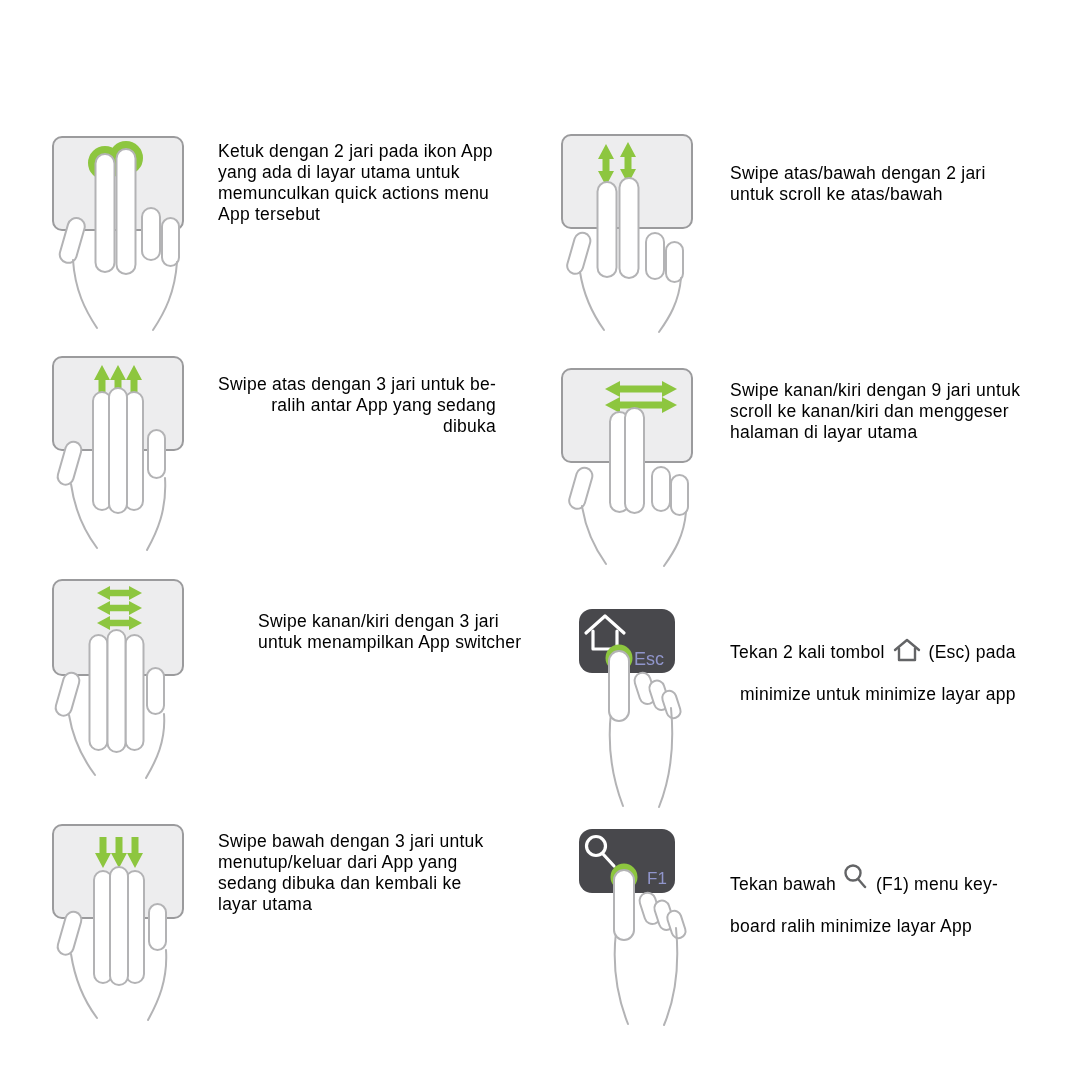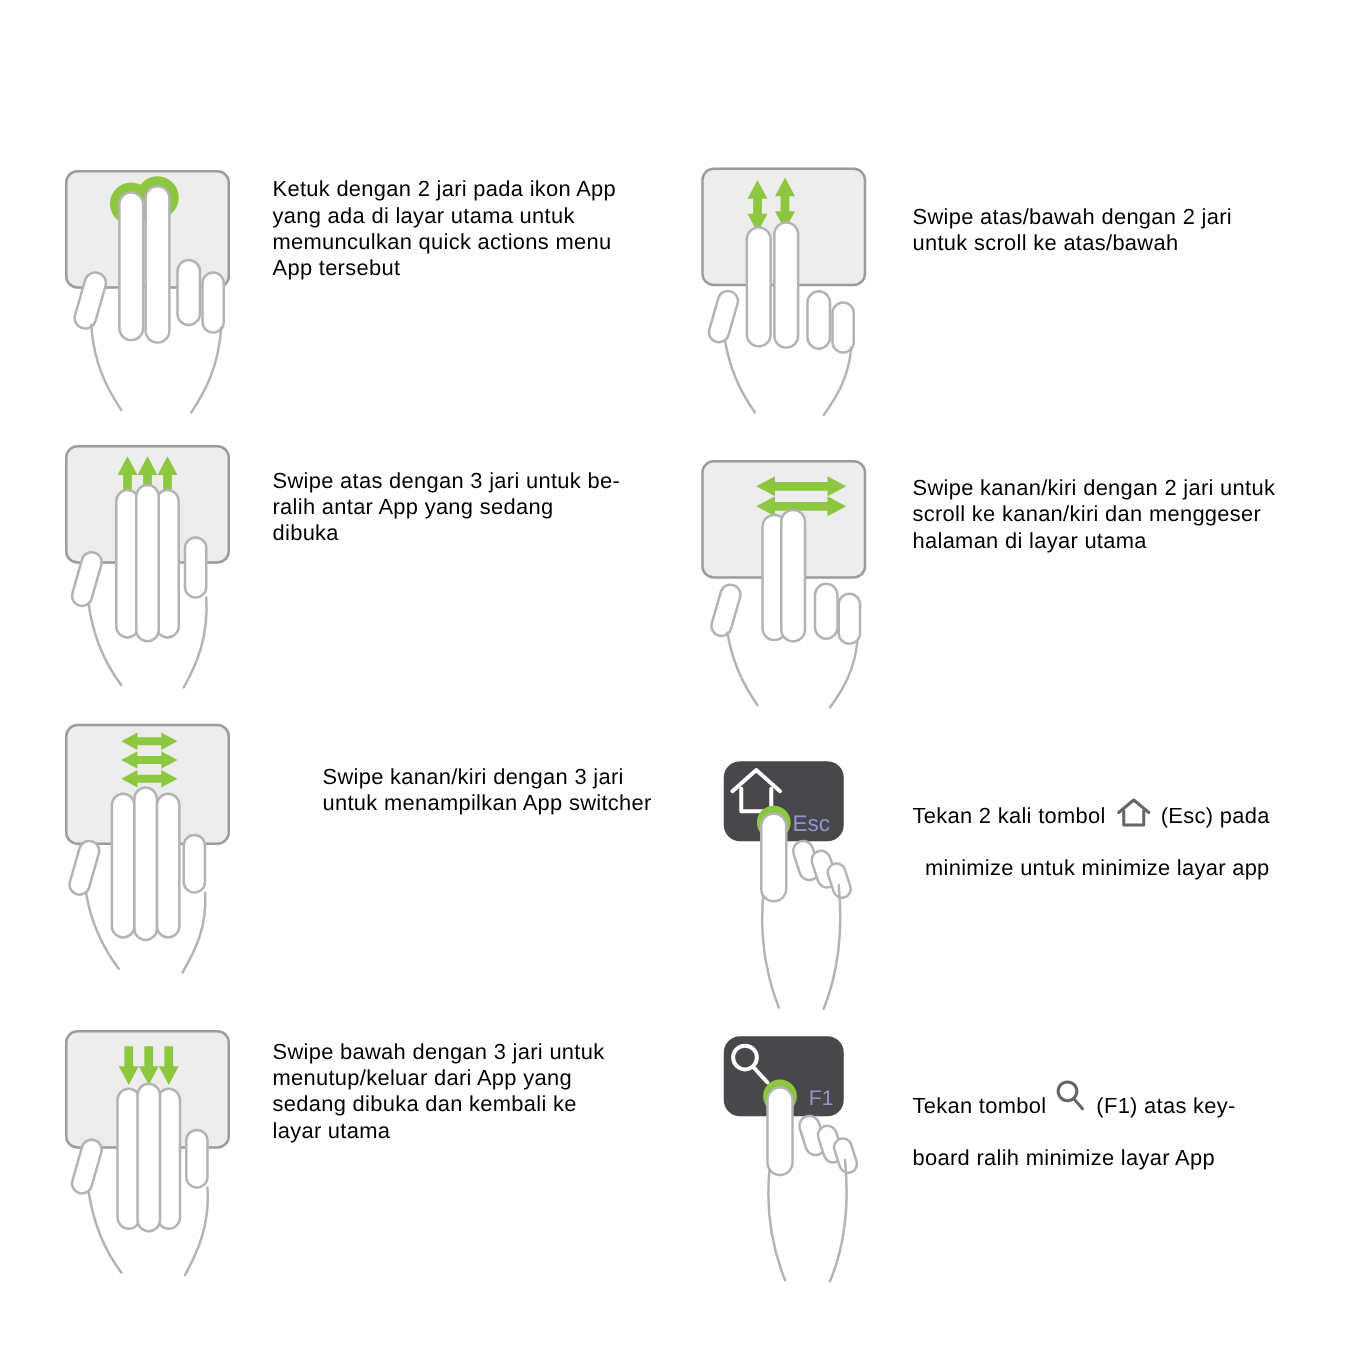--- a/index.html
+++ b/index.html
@@ -96,21 +96,21 @@
       <rect class="finger" x="22" y="92" width="16" height="44" rx="8" transform="rotate(16 30 94)"></rect>
       <rect class="finger" x="103" y="80" width="17" height="48" rx="8.5"></rect>
       <path class="wrist" d="M26,134 C30,162 40,182 52,198"></path>
       <path class="wrist" d="M120,128 C122,160 112,182 102,200"></path>
       <rect class="finger" x="48" y="42" width="18" height="118" rx="9"></rect>
       <rect class="finger" x="80" y="42" width="18" height="118" rx="9"></rect>
       <rect class="finger" x="64" y="38" width="18" height="125" rx="9"></rect>
     </g>
   </svg>
 </div>
-<div class="caption" style="left:218px;top:374px;">Swipe atas dengan 3 jari untuk be-
+<div class="caption" style="left:218px;top:374px;text-align:right;">Swipe atas dengan 3 jari untuk be-
 ralih antar App yang sedang
 dibuka</div>
 
 <div class="figure" style="left:554px;top:362px;">
   <svg width="165" height="205" viewBox="0 0 165 205">
     <rect class="pad" x="8" y="7" width="130" height="93" rx="9"></rect>
     <g>
       <line class="gline" x1="64" y1="27" x2="110" y2="27"></line>
       <polygon class="garr" points="51,27 66,19 66,35"></polygon>
       <polygon class="garr" points="123,27 108,19 108,35"></polygon>
@@ -122,21 +122,21 @@
       <rect class="finger" x="24" y="106" width="16" height="42" rx="8" transform="rotate(16 32 108)"></rect>
       <rect class="finger" x="98" y="105" width="18" height="44" rx="9"></rect>
       <rect class="finger" x="117" y="113" width="17" height="40" rx="8.5"></rect>
       <path class="wrist" d="M28,144 C32,170 42,188 52,202"></path>
       <path class="wrist" d="M132,150 C130,174 120,190 110,204"></path>
       <rect class="finger" x="56" y="50" width="19" height="100" rx="9.5"></rect>
       <rect class="finger" x="71" y="46" width="19" height="105" rx="9.5"></rect>
     </g>
   </svg>
 </div>
-<div class="caption" style="left:730px;top:380px;">Swipe kanan/kiri dengan 2 jari untuk
+<div class="caption" style="left:730px;top:380px;">Swipe kanan/kiri dengan 9 jari untuk
 scroll ke kanan/kiri dan menggeser
 halaman di layar utama</div>
 
 <div class="figure" style="left:45px;top:573px;">
   <svg width="165" height="210" viewBox="0 0 165 210">
     <rect class="pad" x="8" y="7" width="130" height="95" rx="9"></rect>
     <g>
       <line class="glinesm" x1="63" y1="20" x2="86" y2="20"></line>
       <polygon class="garr" points="52,20 65,13 65,27"></polygon>
       <polygon class="garr" points="97,20 84,13 84,27"></polygon>
@@ -230,20 +230,20 @@
       <rect class="finger" x="83" y="76" width="16" height="32" rx="8" transform="rotate(-18 91 79)"></rect>
       <rect class="finger" x="98" y="84" width="15" height="30" rx="7.5" transform="rotate(-18 105 87)"></rect>
       <rect class="finger" x="111" y="94" width="14" height="28" rx="7" transform="rotate(-18 118 97)"></rect>
       <path class="wrist" d="M61,115 C57,150 63,182 73,207"></path>
       <path class="wrist" d="M121,111 C125,152 119,184 109,208"></path>
       <rect class="finger" x="59" y="53" width="20" height="70" rx="10"></rect>
     </g>
   </svg>
 </div>
 <div class="caption" style="left:730px;top:843px;">
-  <div class="line"><span>Tekan tombol</span><svg class="inline-icon" style="vertical-align:-2px;" width="26" height="28" viewBox="0 0 26 28">
+  <div class="line"><span>Tekan bawah</span><svg class="inline-icon" style="vertical-align:-2px;" width="26" height="28" viewBox="0 0 26 28">
         <g class="darkicon">
           <circle cx="10" cy="9" r="7.5"></circle>
           <line x1="15.5" y1="15.5" x2="22" y2="23"></line>
         </g>
-      </svg><span>(F1) atas key-</span></div>
+      </svg><span>(F1) menu key-</span></div>
   <div class="line">board ralih minimize layar App</div>
 </div>
 
 </body></html>

